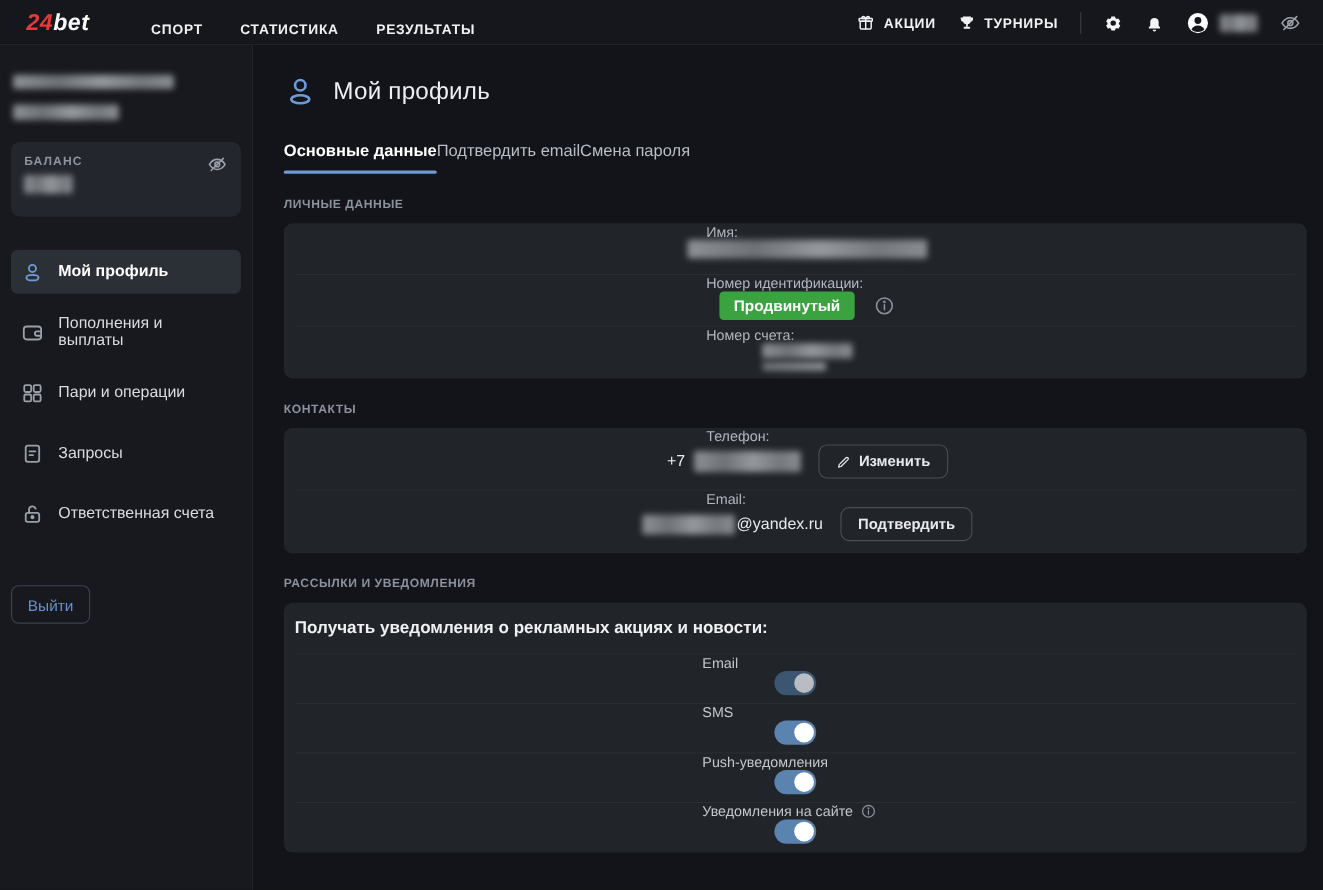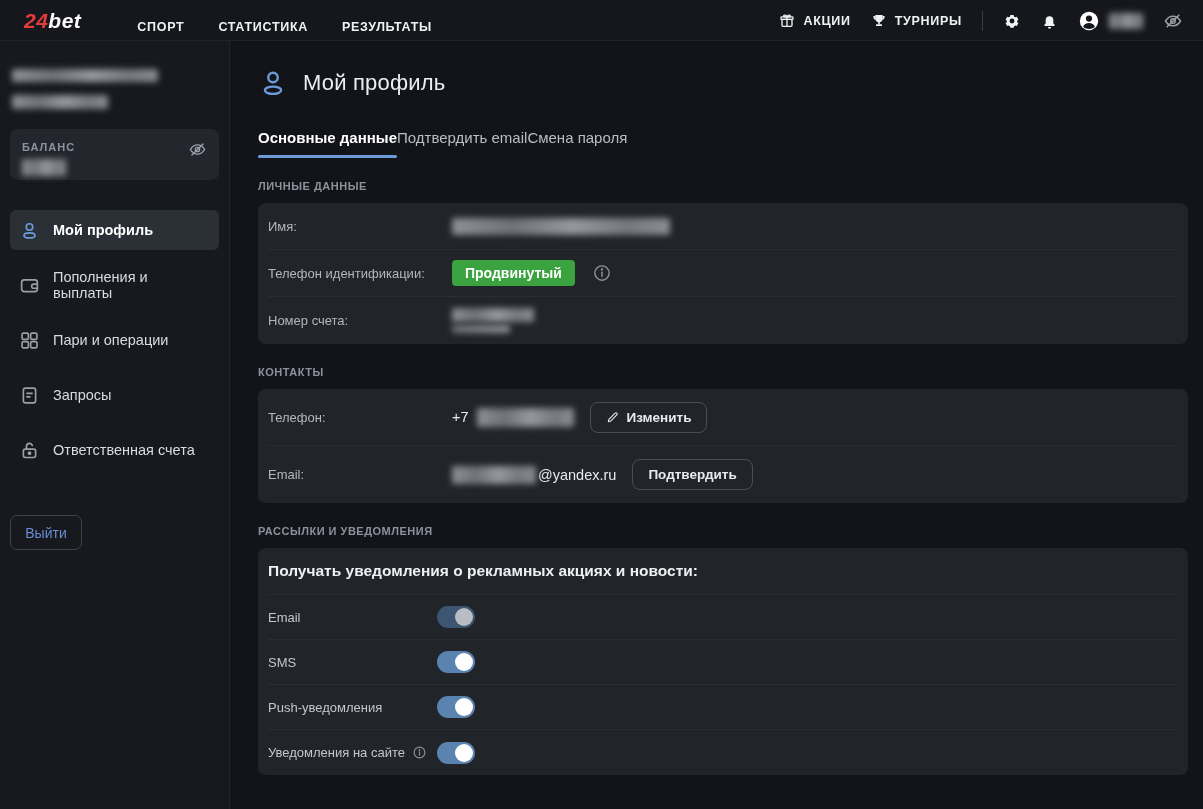--- a/index.html
+++ b/index.html
@@ -36,21 +36,21 @@
   .r-account{width:82px;height:14px;display:block;}
   .r-account-sub{width:58px;height:8px;display:block;margin-top:3px;filter:blur(3px);
     background:linear-gradient(90deg,#6e7176,#8e9196);border-radius:2px;}
   .r-phone{width:97px;height:19px;}
   .r-email{width:84px;height:18px;}
   
   .body{display:flex;height:768px;}
   .sidebar{width:230px;flex:none;background:#17191e;border-right:1px solid #22242a;
     padding:0 10px;}
   .user-name{margin-top:27px;padding-left:2px;}
-  .balance-card{margin-top:20px;background:#23262d;border-radius:8px;height:51px;
+  .balance-card{margin-top:20px;background:#23262d;border-radius:8px;height:68px;
     padding:12px;position:relative;}
   .balance-label{font-size:11px;font-weight:700;letter-spacing:1px;color:#8d939d;}
   .balance-eye{position:absolute;top:11px;right:12px;}
   .side-menu{margin-top:30px;}
   .menu-item{height:40px;display:flex;align-items:center;gap:13px;padding:0 9px;
     border-radius:6px;margin-bottom:15px;font-size:14.5px;color:#d8dbe0;cursor:pointer;}
   .menu-item.active{background:#2b2f36;color:#ffffff;font-weight:700;}
   .menu-item svg{stroke:#9aa0a8;}
   .menu-item.active svg{stroke:#6d9bd8;}
   .logout-btn{margin-top:30px;margin-left:0;width:72px;height:35px;border-radius:7px;
@@ -61,21 +61,21 @@
   .page-head{margin-top:26px;display:flex;align-items:center;gap:15px;}
   .page-title{font-size:22px;font-weight:500;color:#eceef2;letter-spacing:.2px;}
   .tabs{margin-top:30px;display:flex;}
   .tab{font-size:15px;color:#b9bec6;cursor:pointer;position:relative;padding-bottom:12px;}
   .tab.active{color:#ffffff;font-weight:700;}
   .tab.active::after{content:"";position:absolute;left:0;right:0;bottom:0;height:3px;
     border-radius:2px;background:#6d9bd8;}
   .section-label{margin-top:22px;font-size:11px;font-weight:700;letter-spacing:.5px;
     color:#8c929c;}
   .card{margin-top:11px;background:#212429;border-radius:8px;padding:0 10px;}
-  .row{display:flex;align-items:center;min-height:47px;border-bottom:1px solid #2a2d33;}
+  .row{display:flex;align-items:center;min-height:47px;border-bottom:1px solid #2a2d33;flex-direction:column;}
   .row:last-child{border-bottom:none;}
   .card.contacts .row{min-height:57px;}
   .row-label{width:162px;flex:none;font-size:13px;color:#b2b7bf;}
   .row-value{display:flex;align-items:center;gap:8px;font-size:14.5px;color:#e8eaee;padding-left:22px;}
   .badge{background:#3aa33f;color:#ffffff;font-size:14px;font-weight:700;
     padding:5px 13px;border-radius:4px;}
   .info-ic{margin-left:9px;}
   .ghost-btn{display:inline-flex;align-items:center;gap:7px;margin-left:8px;
     border:1px solid #4a4e56;border-radius:8px;background:transparent;color:#e8eaee;
     font-size:13.5px;font-weight:600;padding:7px 15px;cursor:pointer;
@@ -253,21 +253,21 @@
 
       <div class="section-label">ЛИЧНЫЕ ДАННЫЕ</div>
       <div class="card">
         <div class="row">
           <span class="row-label">Имя:</span>
           <span class="row-value">
             <span class="redact r-fullname"></span>
           </span>
         </div>
         <div class="row">
-          <span class="row-label">Телефон идентификации:</span>
+          <span class="row-label">Номер идентификации:</span>
           <span class="row-value">
             <span class="badge">Продвинутый</span>
             <span class="icon info-ic">
               <svg width="20" height="20" viewBox="0 0 24 24" fill="none" stroke="#8c929c" stroke-width="1.7" stroke-linecap="round">
                 <circle cx="12" cy="12" r="8.6"></circle>
                   <line x1="12" y1="11" x2="12" y2="16.2"></line>
                 <circle cx="12" cy="7.8" r="0.6" fill="#8c929c"></circle>
               </svg>
             </span>
           </span>

